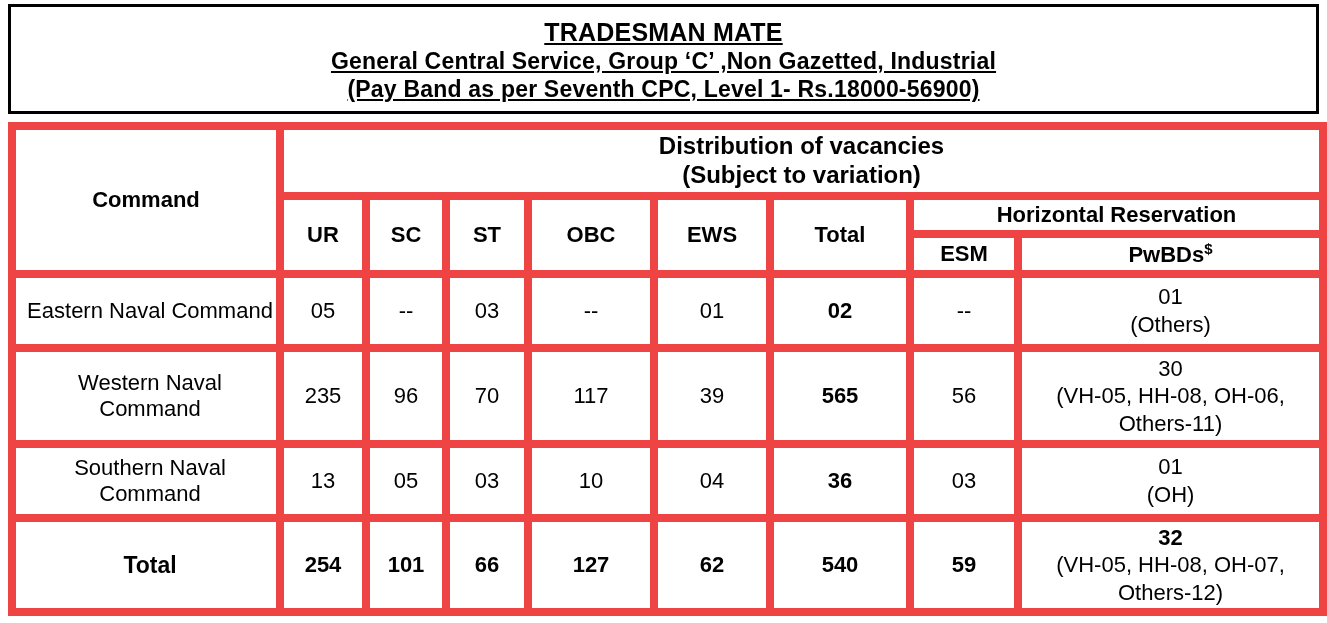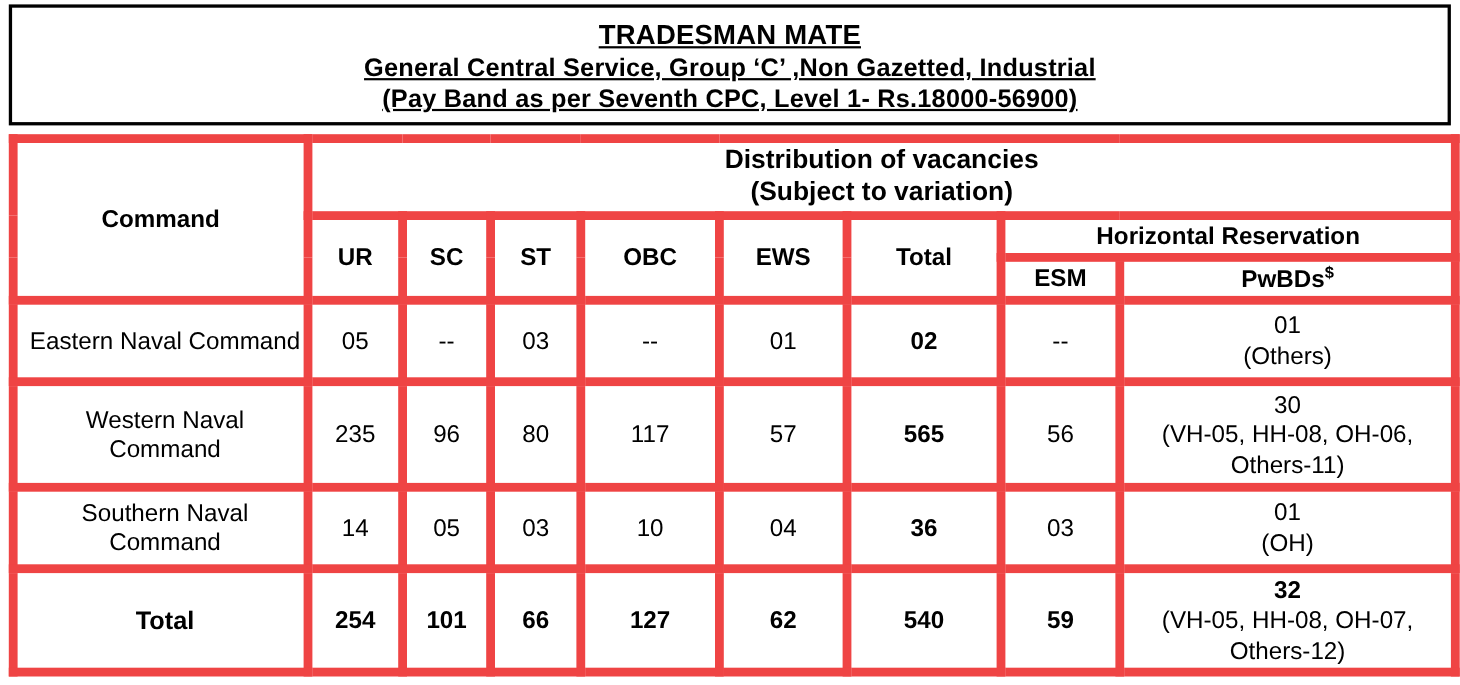--- a/index.html
+++ b/index.html
@@ -175,34 +175,34 @@
           <td class="pwbd-cell">
             <div>01</div>
             <div>(Others)</div>
           </td>
         </tr>
 
         <tr class="r-wnc">
           <td class="cmd-label">Western Naval Command</td>
           <td>235</td>
           <td>96</td>
-          <td>80</td>
+          <td>70</td>
           <td>117</td>
-          <td>57</td>
+          <td>39</td>
           <td class="bold">565</td>
           <td>56</td>
           <td class="pwbd-cell">
             <div>30</div>
             <div>(VH-05, HH-08, OH-06, Others-11)</div>
           </td>
         </tr>
 
         <tr class="r-snc">
           <td class="cmd-label">Southern Naval Command</td>
-          <td>14</td>
+          <td>13</td>
           <td>05</td>
           <td>03</td>
           <td>10</td>
           <td>04</td>
           <td class="bold">36</td>
           <td>03</td>
           <td class="pwbd-cell">
             <div>01</div>
             <div>(OH)</div>
           </td>

